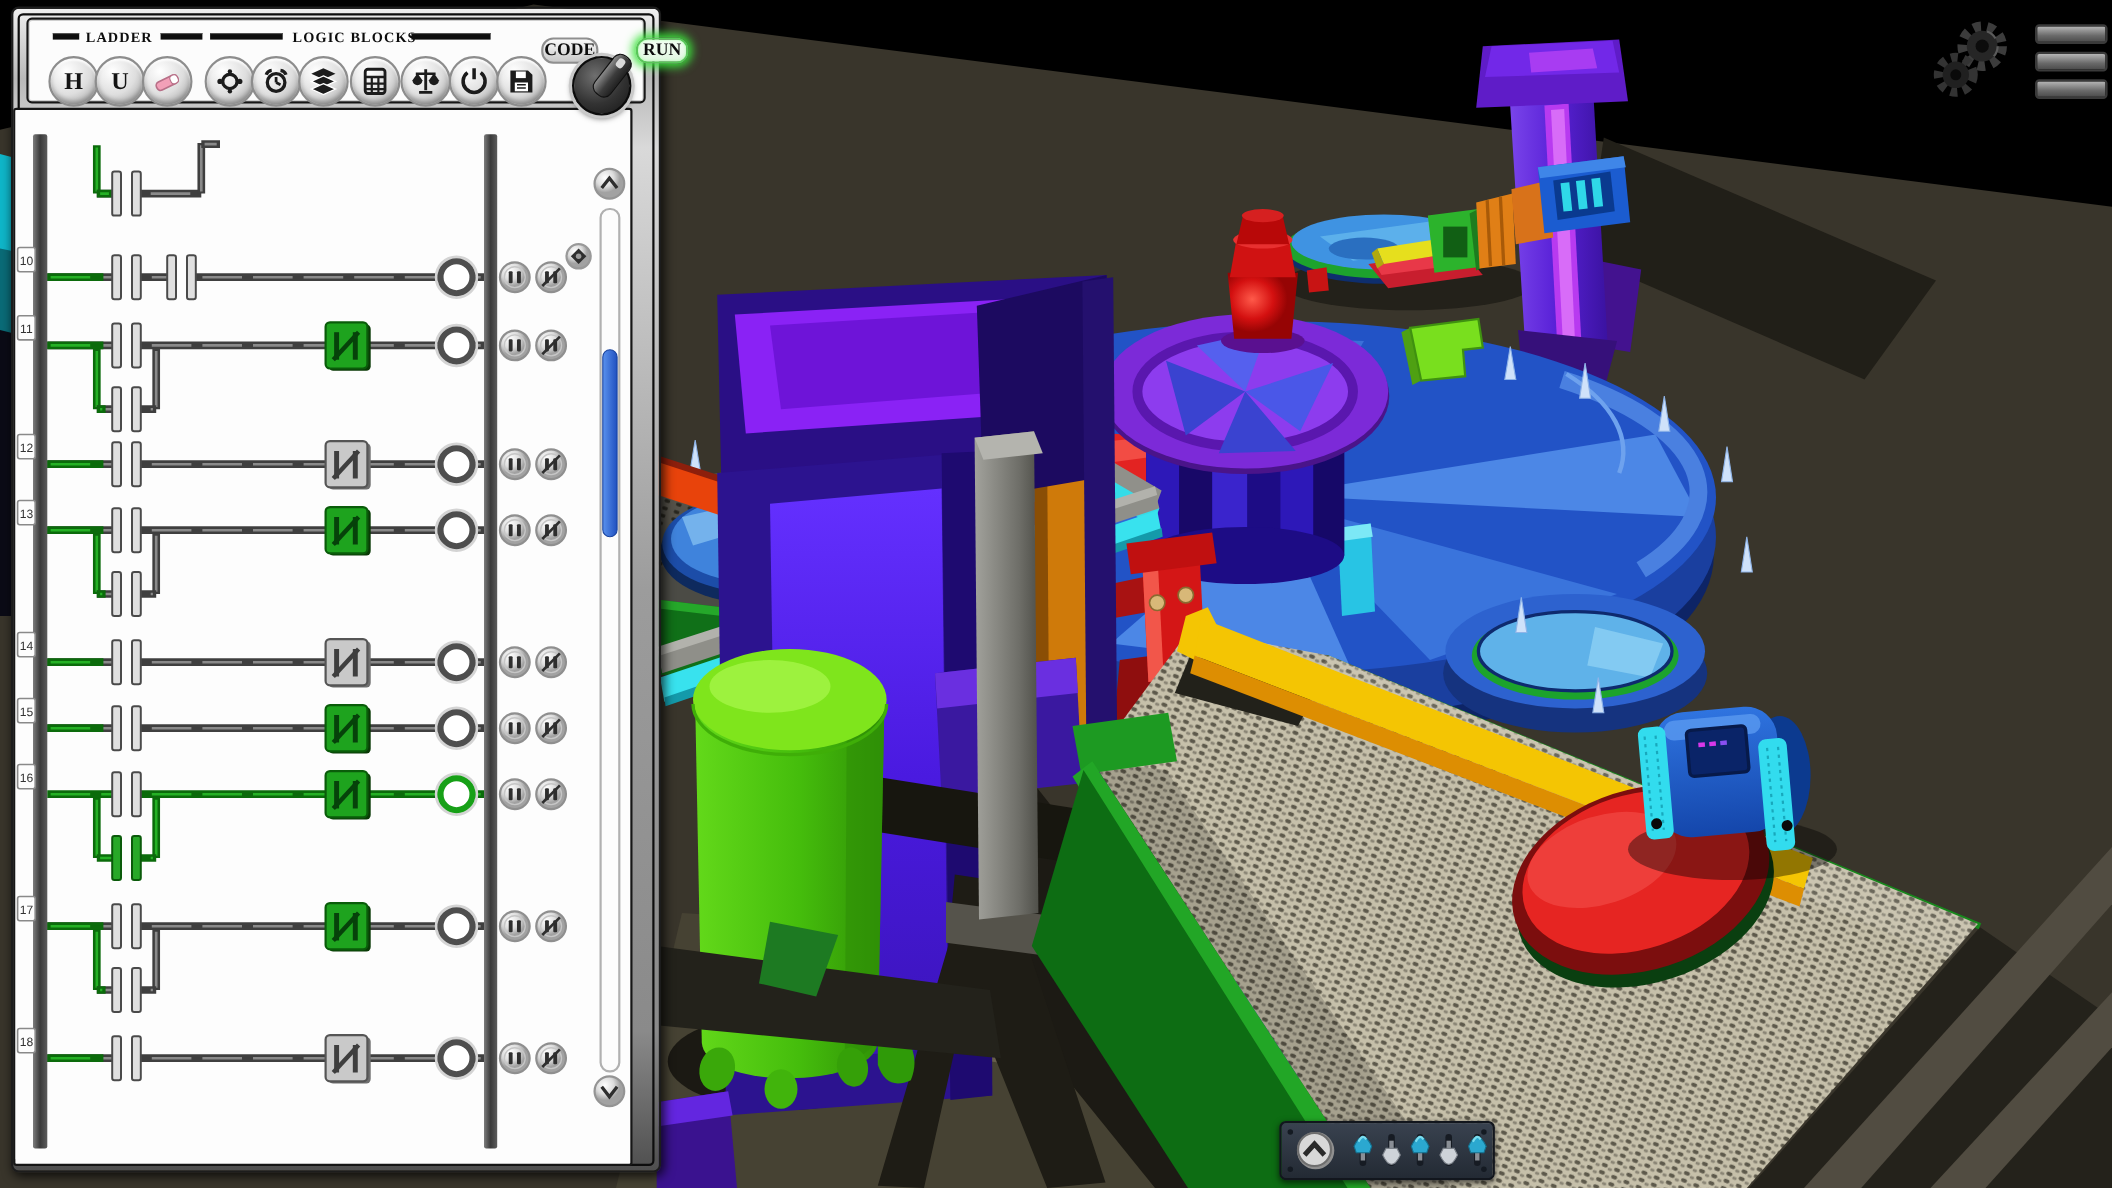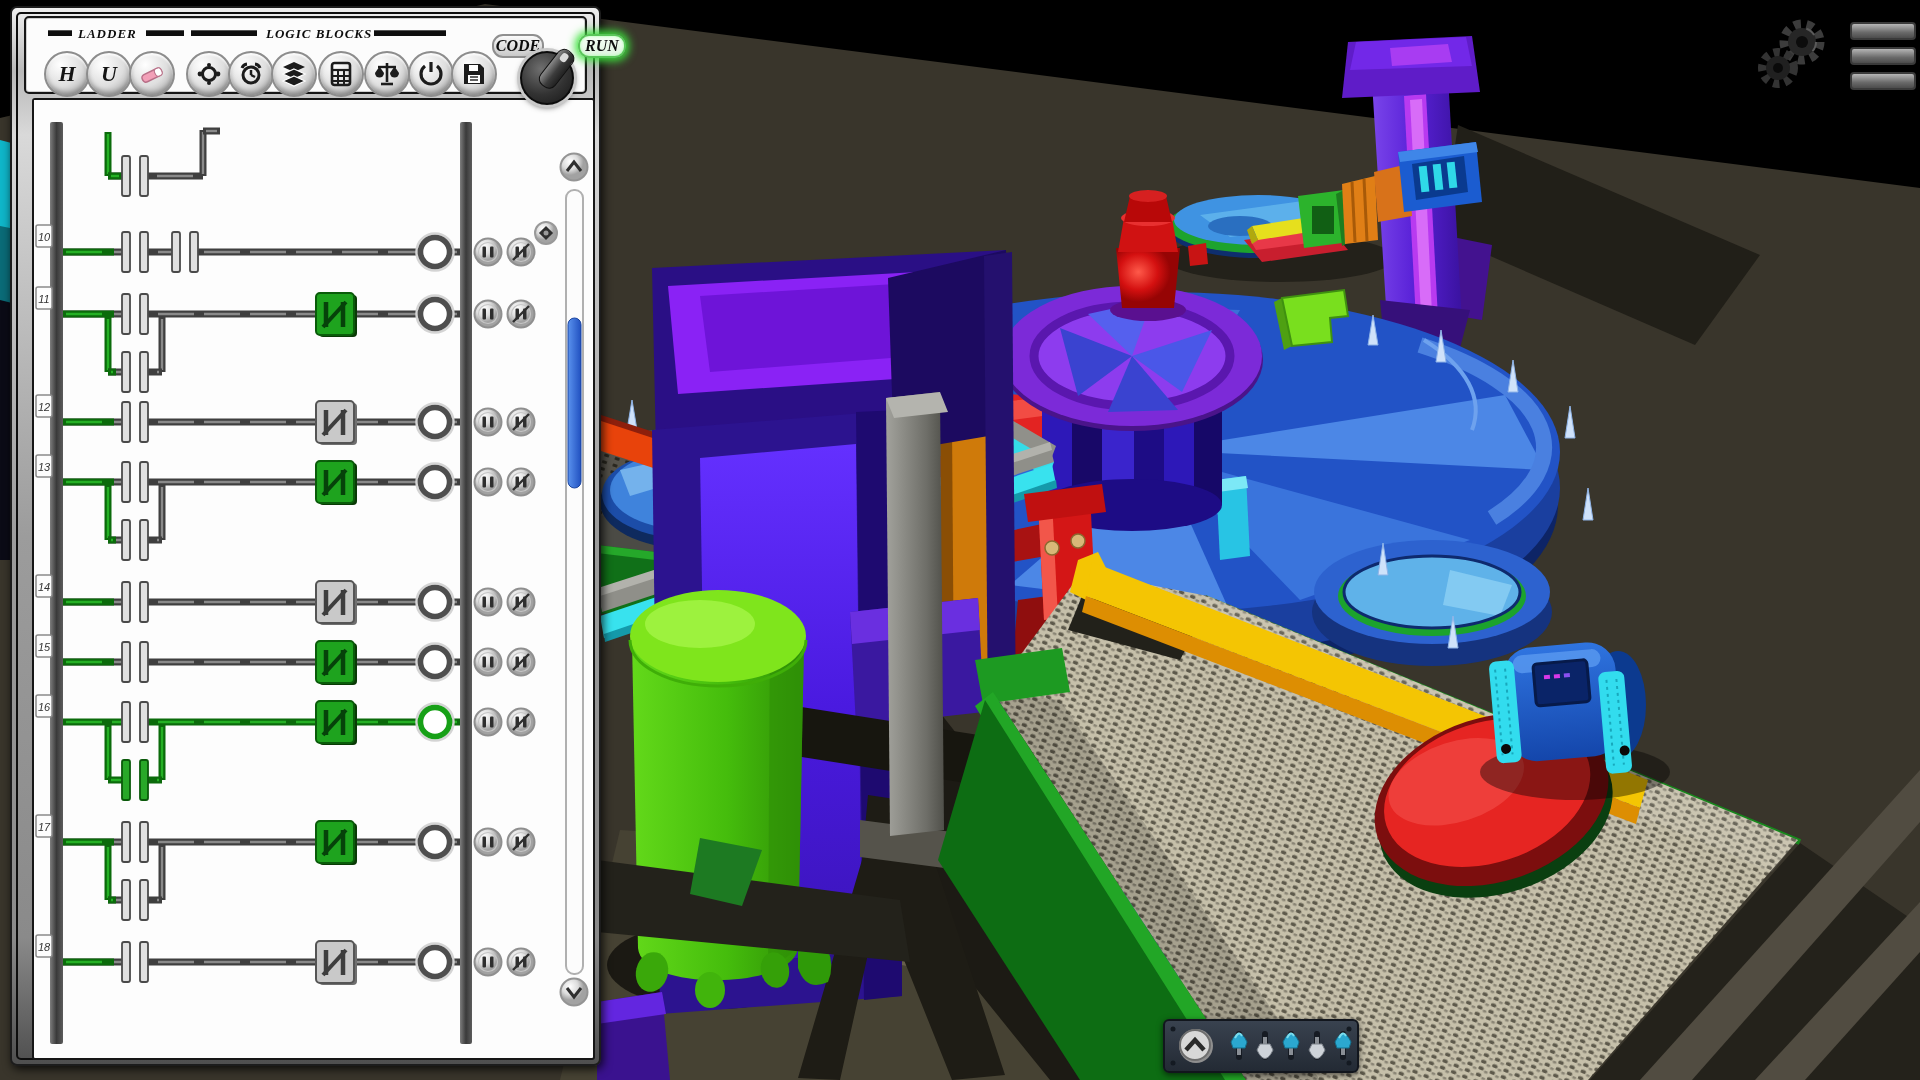--- a/index.html
+++ b/index.html
@@ -1,27 +1,27 @@
 <!DOCTYPE html>
 <html><head>
 <meta charset="utf-8">
 <style>
   html,body{margin:0;padding:0;width:1920px;height:1080px;overflow:hidden;background:#000;
     font-family:"Liberation Sans",sans-serif;}
-  #stage{position:relative;width:1920px;height:1080px;font-style:italic;}
+  #stage{position:relative;width:1920px;height:1080px;}
   #scene{position:absolute;left:0;top:0;}
 
   
   .panel{position:absolute;left:10px;top:6px;width:587px;height:1056px;z-index:10;
     background:linear-gradient(180deg,#efefef,#b9b9b9 6%,#d9d9d9 12%,#9c9c9c 50%,#8a8a8a 88%,#4f4f4f);
     border:2px solid #1c1c1c;border-radius:7px;box-shadow:2px 3px 10px rgba(0,0,0,.8);}
   .panel-trim{position:absolute;left:4px;top:4px;right:4px;bottom:4px;border:2px solid #0d0d0d;border-radius:5px;pointer-events:none;}
   .tool-box{position:absolute;left:12px;top:8px;width:559px;height:74px;background:#fcfcfc;
     border:2px solid #161616;border-radius:5px;box-shadow:inset 0 0 0 1px #cfcfcf;}
-  .ladder-box{position:absolute;left:20px;top:90px;width:559px;height:958px;background:#fdfdfd;
+  .ladder-box{position:absolute;left:0;top:90px;width:559px;height:958px;background:#fdfdfd;
     border:2px solid #161616;border-radius:3px;}
   .grp-label{position:absolute;top:8px;font-family:"Liberation Serif",serif;font-weight:bold;
     font-size:13px;letter-spacing:1px;color:#0c0c0c;}
   .grp-bar{position:absolute;top:12px;height:5px;background:#0e0e0e;border-top:1px solid #555;}
   .tbtn{position:absolute;top:33px;width:42px;height:42px;border-radius:50%;
     background:radial-gradient(circle at 34% 28%,#ffffff,#dedede 52%,#9e9e9e 95%);
     border:2px solid #8d8d8d;box-shadow:inset 0 -3px 4px rgba(0,0,0,.25),inset 0 2px 2px #fff;
     display:flex;align-items:center;justify-content:center;}
   .tbtn svg{display:block;}
   .tbtn .glyph{font-family:"Liberation Serif",serif;font-weight:bold;font-size:22px;color:#141414;line-height:1;}

